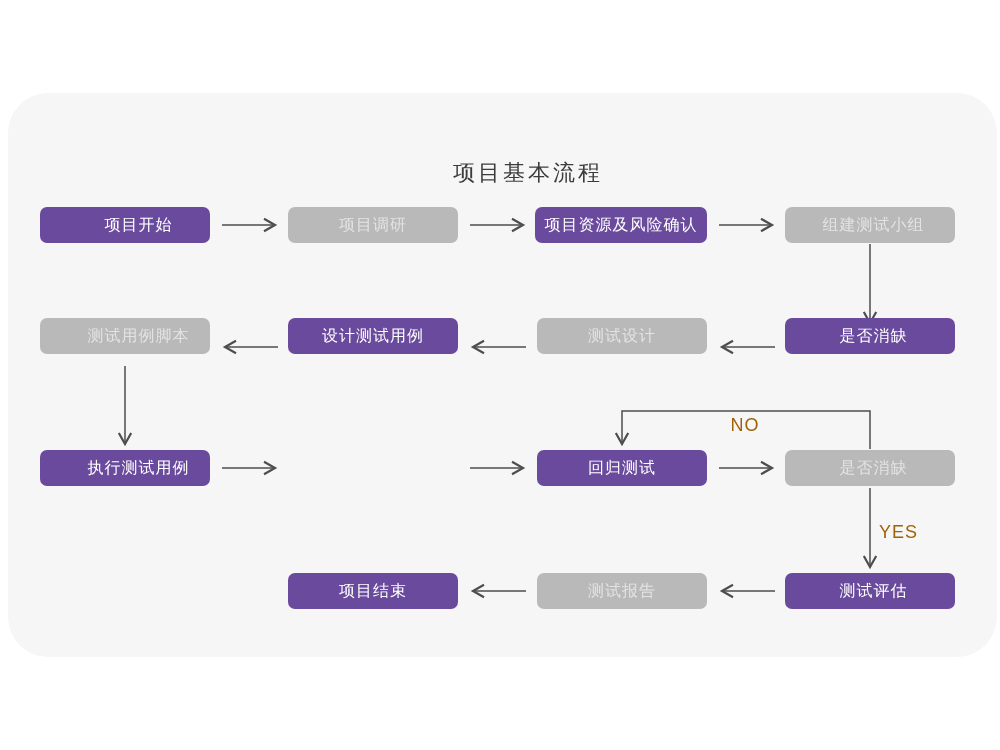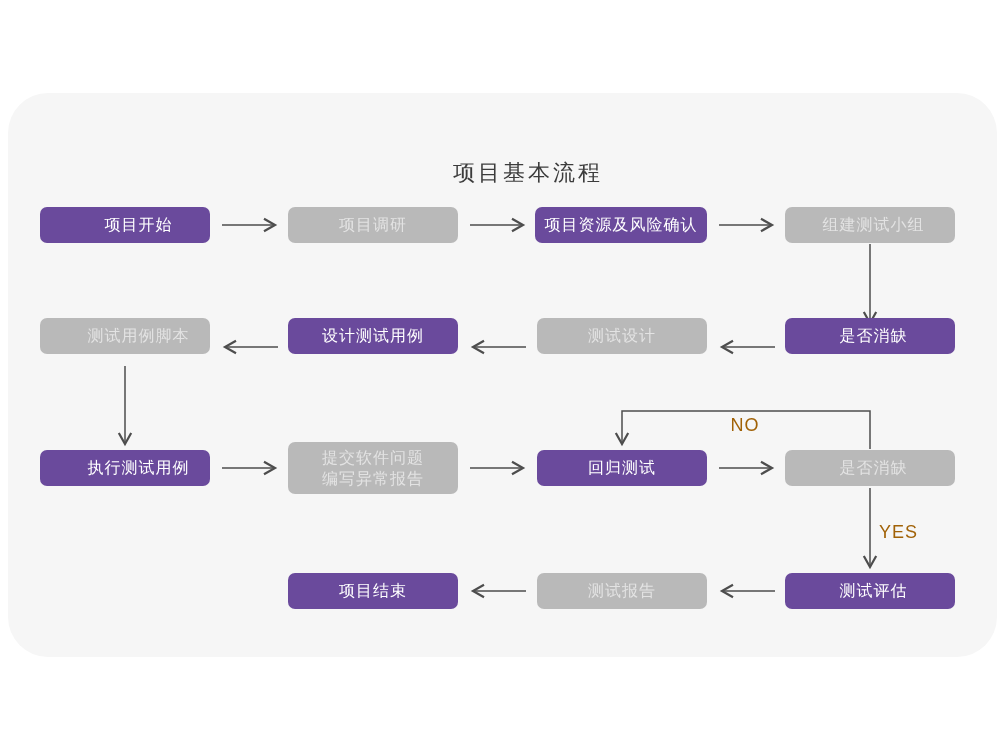--- a/index.html
+++ b/index.html
@@ -86,24 +86,20 @@
   <div class="n purple w c2 r2">
     <span>设计测试用例</span>
   </div>
   <div class="n gray w c1 r2">
     <span>测试用例脚本</span>
   </div>
 
   <div class="n purple w c1 r3">
     <span>执行测试用例</span>
   </div>
-  <div class="n gray big two-line">
-    <span>提交软件问题</span>
-    <span>编写异常报告</span>
-  </div>
   <div class="n purple w c3 r3">
     <span>回归测试</span>
   </div>
   <div class="n gray w c4 r3">
     <span>是否消缺</span>
   </div>
 
   <div class="n purple w c4 r4">
     <span>测试评估</span>
   </div>

